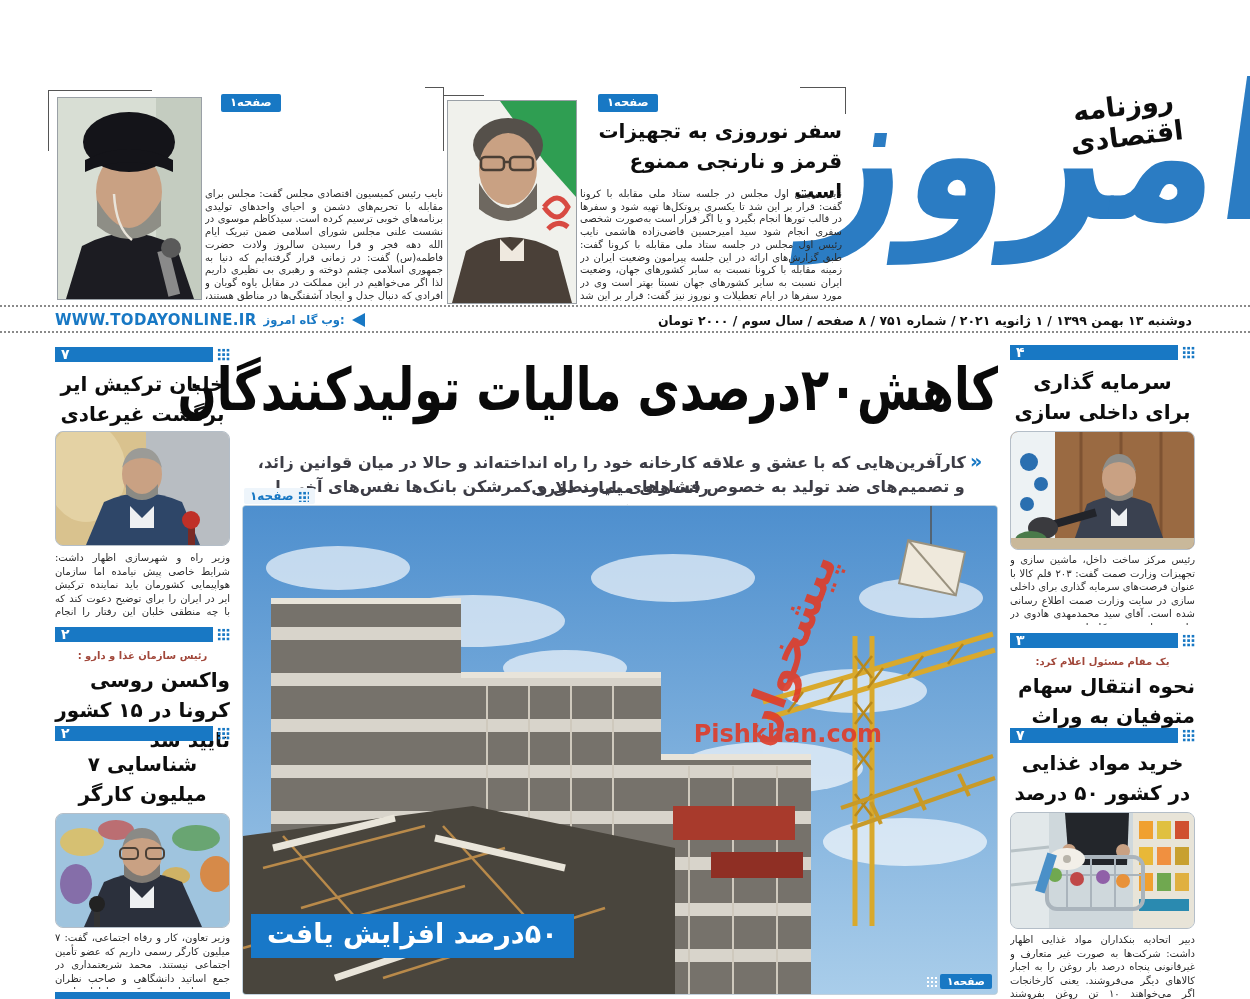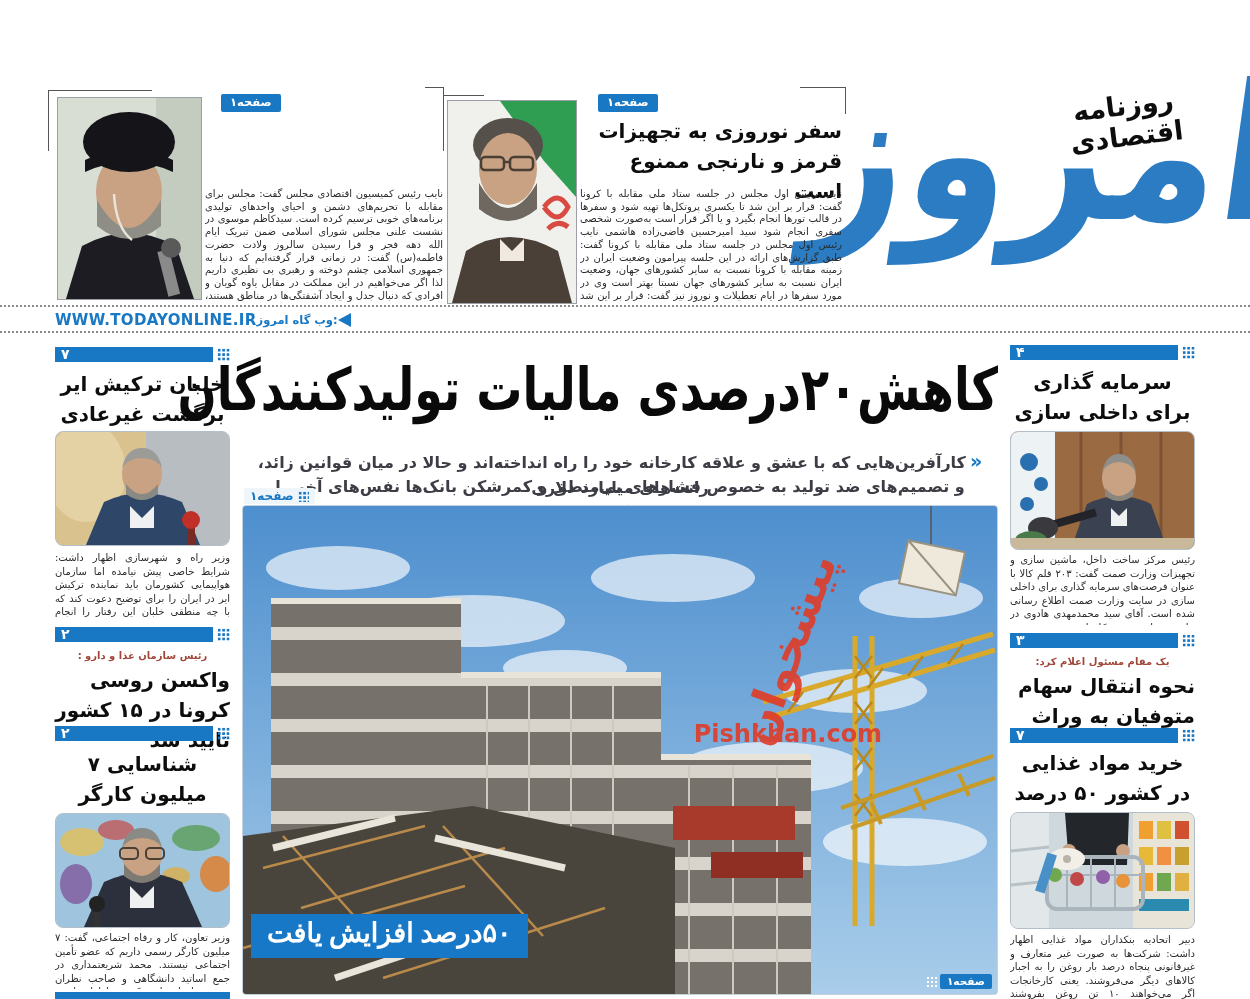--- a/index.html
+++ b/index.html
@@ -23,21 +23,21 @@
     font-size:11.5px;font-weight:700;padding:1px 9px 3px;border-radius:2px;line-height:14px;}
   .ts-headline{position:absolute;top:24px;right:0;left:0;font-size:20px;font-weight:900;
     line-height:1.5;text-align:right;color:#0d0d0d;letter-spacing:-0.3px;}
   .ts-body{position:absolute;top:96px;right:0;left:0;height:114px;font-size:10px;line-height:12.7px;
     text-align:justify;color:#2a2a2a;overflow:hidden;}
   .photo-frame{position:absolute;border:1px solid #9aa0a6;background:#eee;overflow:hidden;}
   .photo-frame svg{display:block;width:100%;height:100%;}
   
   .infobar{position:absolute;left:0;top:305px;width:1250px;height:28px;box-sizing:border-box;
     border-top:2px dotted #8a8a8a;border-bottom:2px dotted #8a8a8a;}
-  .site{position:absolute;left:55px;top:4px;direction:ltr;display:flex;align-items:center;text-align:right;}
+  .site{position:absolute;left:55px;top:4px;direction:ltr;display:flex;align-items:center;gap:7px;text-align:right;}
   .site-url{color:#1878c4;font-weight:900;font-size:15px;letter-spacing:0.3px;}
   .site-label{color:#1878c4;font-weight:700;font-size:11.5px;}
   .arrow-icon{width:0;height:0;border-top:7px solid transparent;border-bottom:7px solid transparent;
     border-right:13px solid #1878c4;}
   .dateline{position:absolute;right:58px;top:6px;font-size:12.5px;font-weight:600;color:#111;}
   
   .numbar{position:absolute;left:0;width:100%;height:15px;display:flex;align-items:center;gap:4px;direction:ltr;}
   .nb-bar{flex:1;height:15px;background:#1878c4;position:relative;}
   .nb-num{position:absolute;left:6px;top:-2px;color:#fff;font-weight:700;font-size:14px;line-height:18px;}
   .nb-dots{width:13px;height:13px;background-image:radial-gradient(circle,#1878c4 1.3px,transparent 1.45px);
@@ -63,21 +63,21 @@
   .leadbadge{position:absolute;left:2px;top:143px;display:flex;align-items:center;gap:4px;direction:ltr;z-index:3;
     background:#eef5fb;padding:1px 6px;border-radius:2px;}
   .leadbadge .txt{color:#1878c4;font-weight:700;font-size:12px;}
   .leadbadge .nb-dots{width:11px;height:11px;}
   .lead-photo{position:absolute;left:0;top:160px;width:754px;height:488px;border:1px solid #c3d2de;
     border-radius:4px;overflow:hidden;background:#9cc;}
   .lead-photo svg{display:block;width:100%;height:100%;}
   .cap{position:absolute;left:8px;background:#1878c8;color:#fff;font-weight:900;font-size:27px;
     padding:5px 16px 9px;line-height:1.1;letter-spacing:-0.5px;}
   .cap1{top:356px;}
-  .cap2{top:408px;font-family:Liberation Serif, serif;}
+  .cap2{top:408px;}
   .watermark{position:absolute;left:445px;top:120px;color:#e03c28;opacity:0.9;text-align:center;z-index:2;}
   .wm-fa{display:block;font-size:46px;font-weight:900;transform:rotate(-70deg);line-height:1;}
   .wm-en{display:block;font-size:24px;font-weight:900;direction:ltr;margin-top:48px;}
   .photo-badge{position:absolute;right:5px;bottom:5px;display:flex;align-items:center;gap:3px;direction:ltr;z-index:3;}
   .photo-badge .txt{background:#1878c4;color:#fff;font-size:10.5px;font-weight:700;padding:1px 7px 2px;border-radius:2px;}
   .photo-badge .nb-dots{width:11px;height:11px;background-image:radial-gradient(circle,#ffffff 1.1px,transparent 1.3px);background-size:4px 4px;}
 </style>
 </head>
 <body>
 
@@ -135,20 +135,21 @@
       <circle cx="113" cy="150" r="10" fill="#5a5a5a"></circle>
     </svg>
   </div>
 
   <div class="infobar">
     <div class="site">
       <span class="site-url">WWW.TODAYONLINE.IR</span>
       <span class="site-label">وب گاه امروز:</span>
       <span class="arrow-icon"></span>
     </div>
+    <div class="dateline">دوشنبه ۱۳ بهمن ۱۳۹۹ / ۱ ژانویه ۲۰۲۱ / شماره ۷۵۱ / ۸ صفحه / سال سوم / ۲۰۰۰ تومان</div>
   </div>
 
   <div class="sidecol" style="left:55px;width:175px;">
 
     <div class="numbar" style="top:2px;">
       <div class="nb-bar">
           <span class="nb-num">۷</span>
         </div>
       <div class="nb-dots"></div>
     </div>

